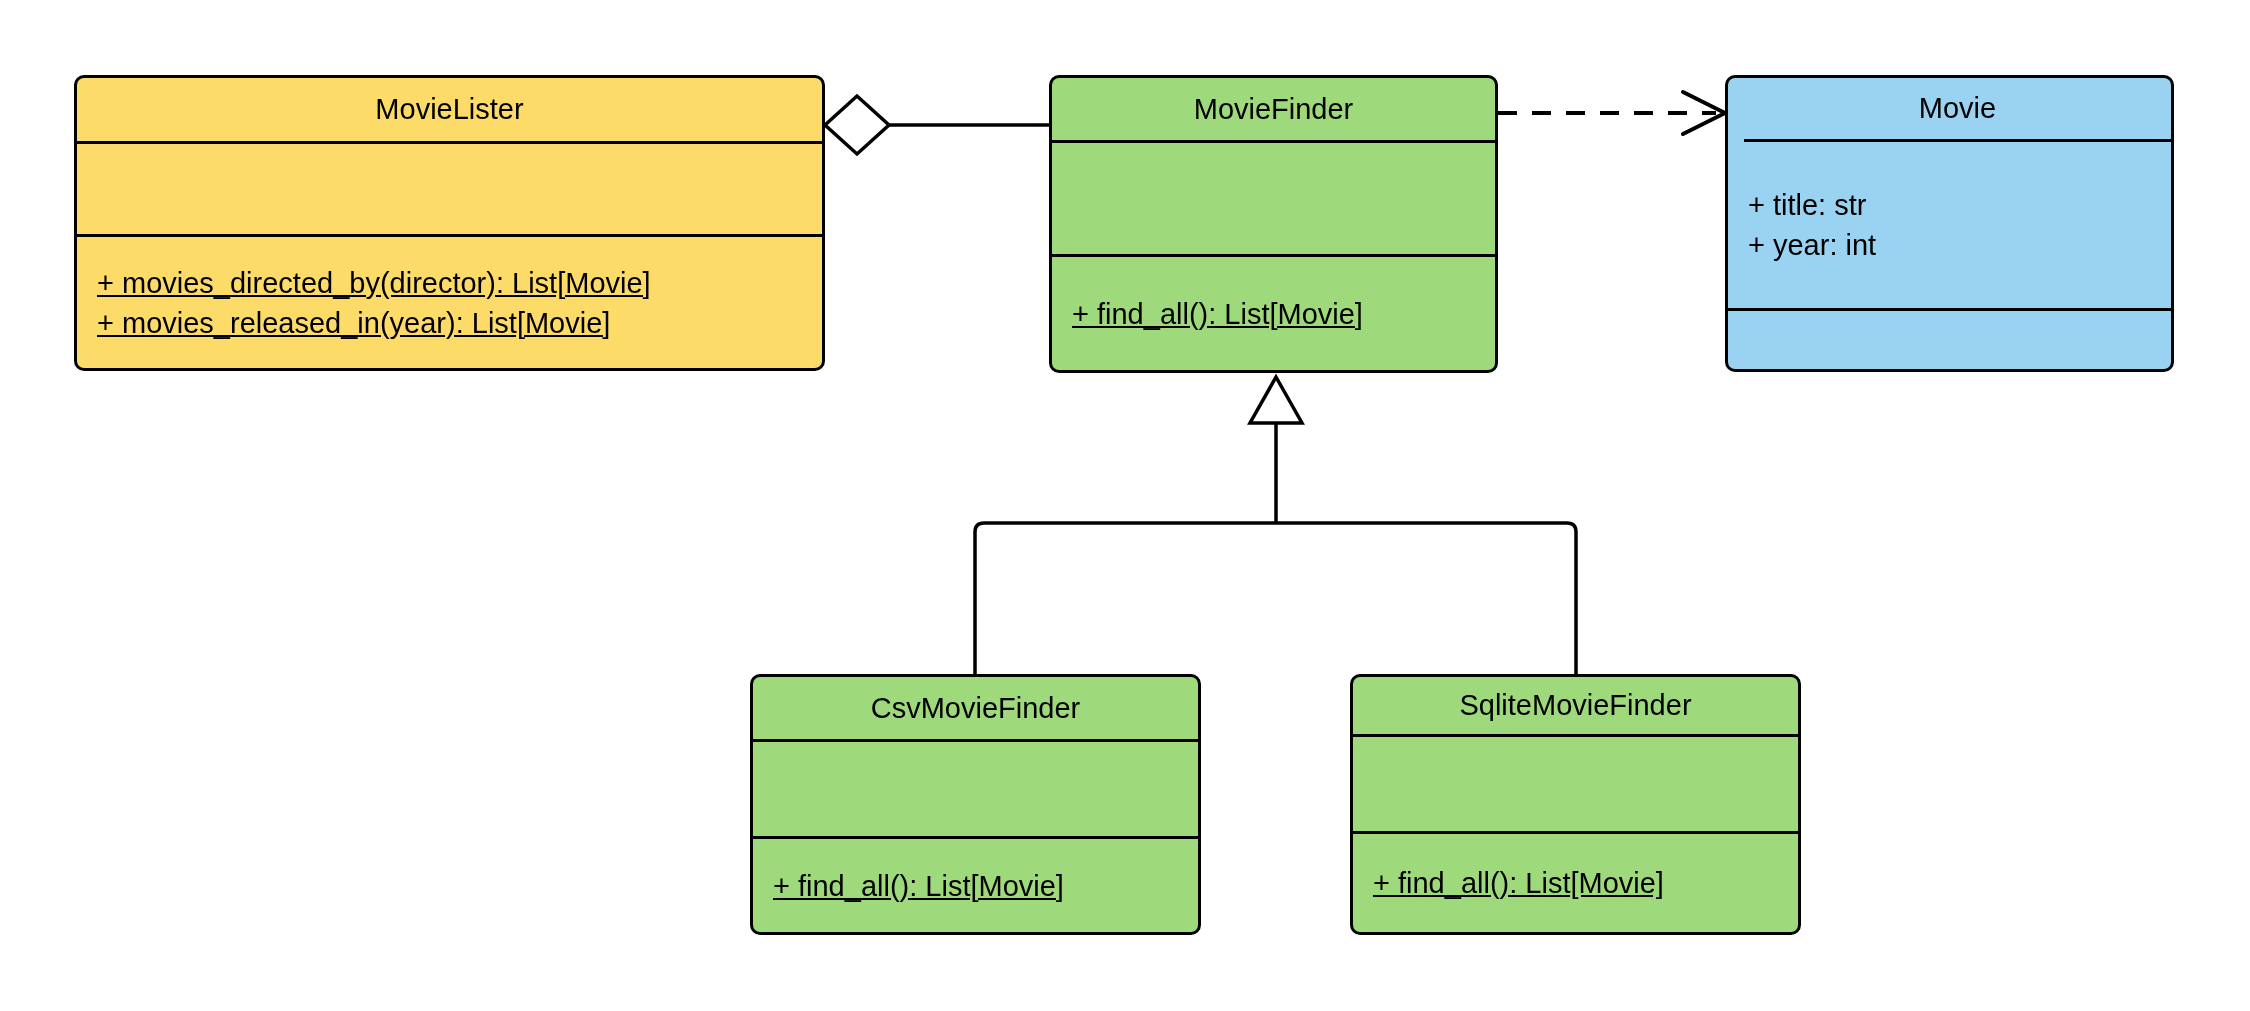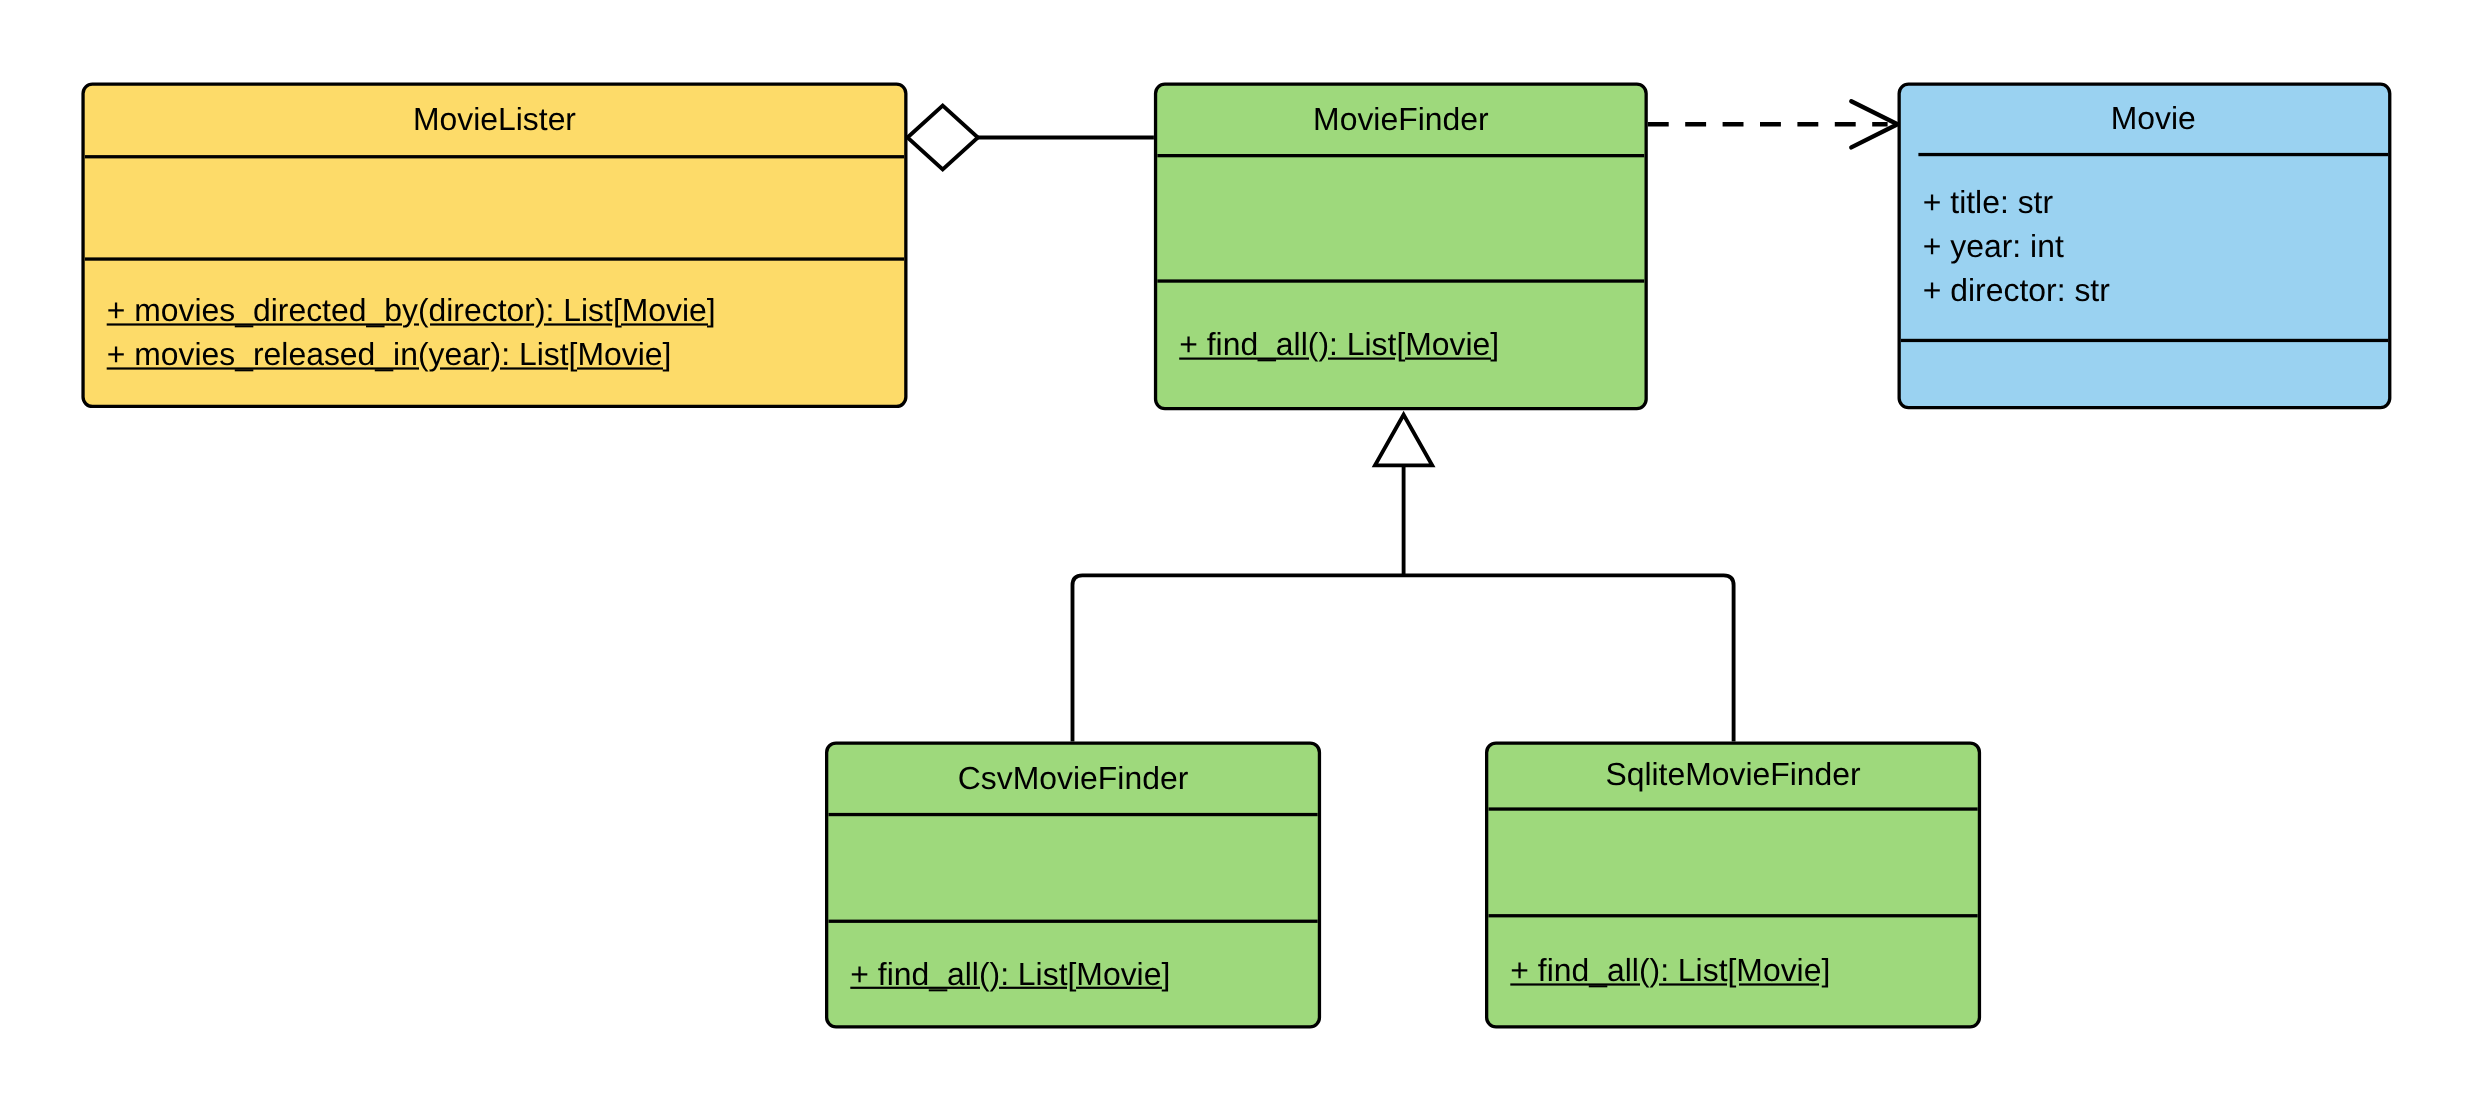--- a/index.html
+++ b/index.html
@@ -132,21 +132,20 @@
     </div>
   </div>
 
   <div id="movie" class="class-box blue">
     <div class="compartment title">
       <span>Movie</span>
     </div>
     <div class="compartment attrs">
       <div class="member-line">+ title: str</div>
       <div class="member-line">+ year: int</div>
-      <div class="member-line">+ director: str</div>
     </div>
     <div class="compartment methods"></div>
   </div>
 
   <div id="csv-movie-finder" class="class-box green">
     <div class="compartment title">
       <span>CsvMovieFinder</span>
     </div>
     <div class="compartment attrs"></div>
     <div class="compartment methods">

